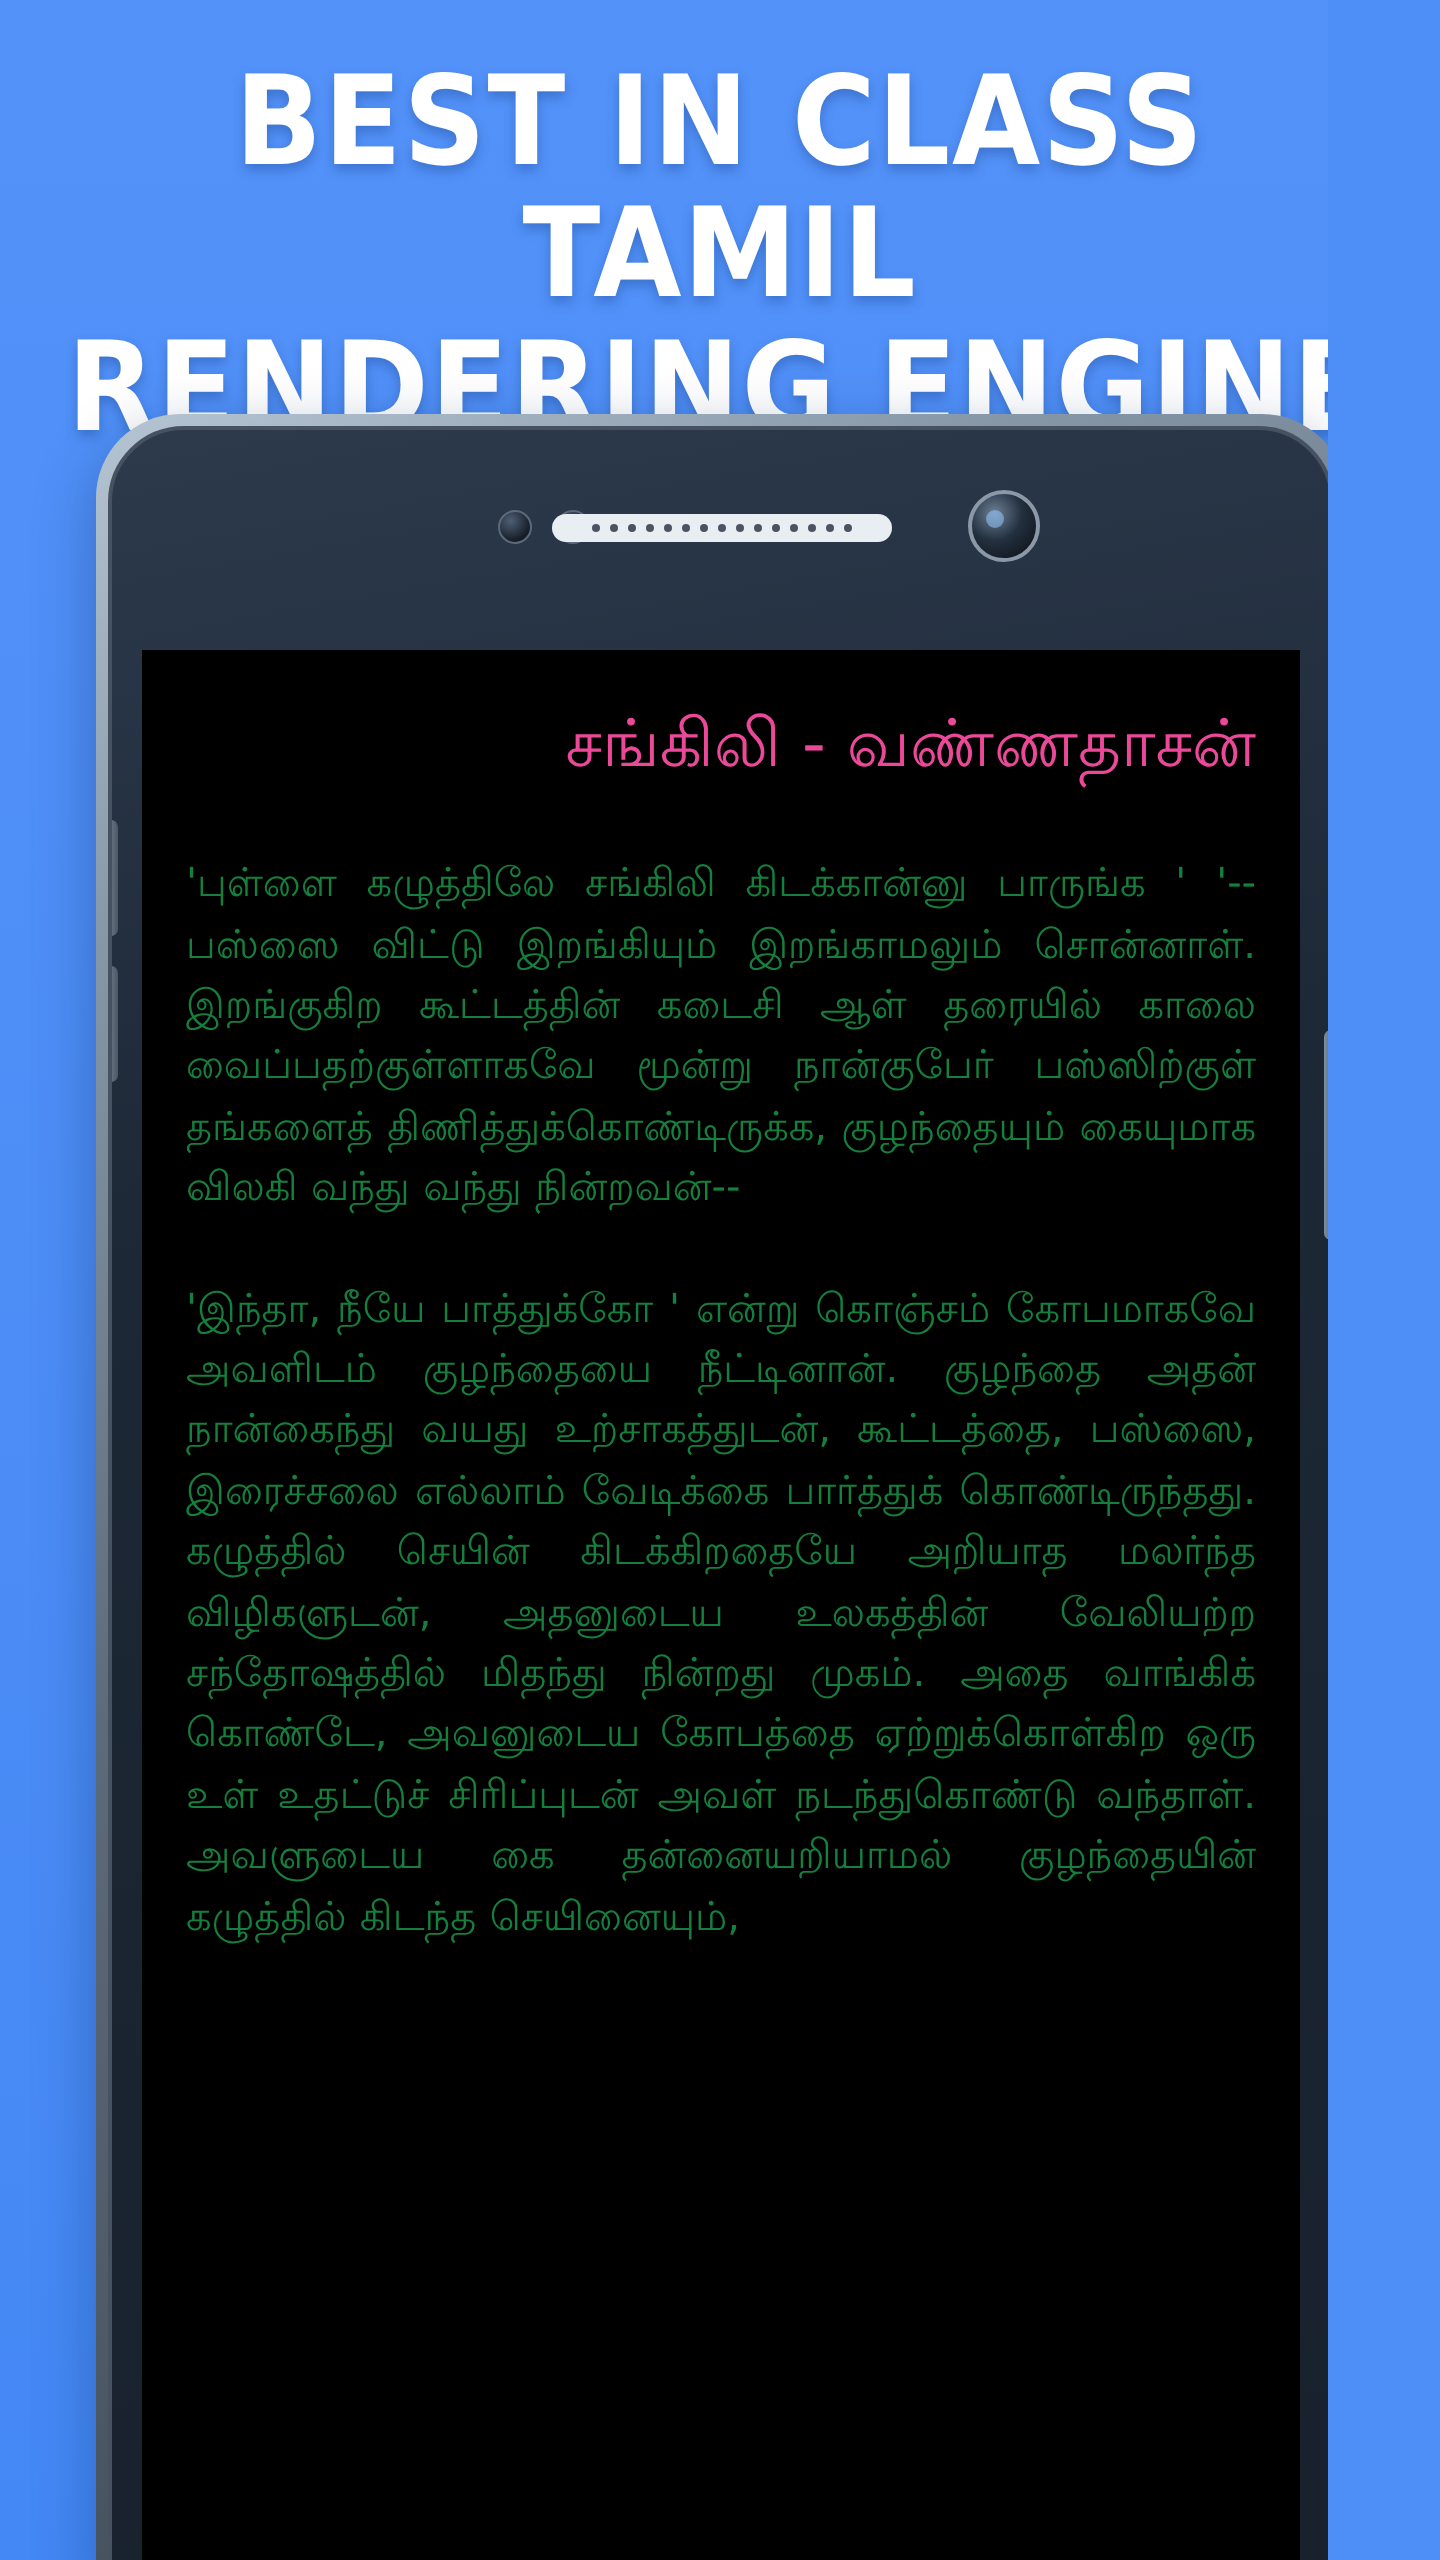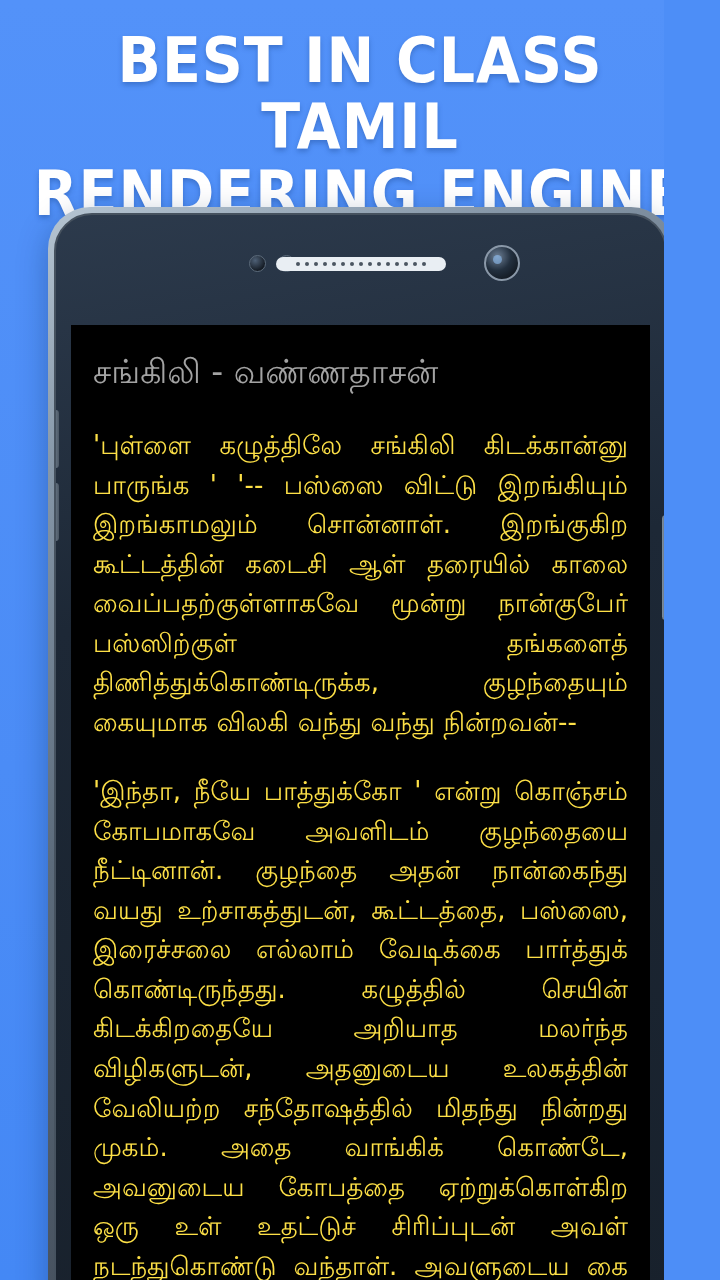--- a/index.html
+++ b/index.html
@@ -149,29 +149,30 @@
   }
   .app-body {
     padding: 26px 22px 0 22px;
     color: #ffffff;
   }
   .doc-title {
     font-family: "DejaVu Sans", sans-serif;
     font-size: 33px;
     line-height: 1.25;
     margin: 0 0 34px 0;
-    color: #a3a3a3;
+    color: #ec4899;
     white-space: pre-wrap;
+    text-align: right;
   }
   .para {
     font-family: "DejaVu Sans", sans-serif;
-    font-size: 26px;
+    font-size: 20px;
     line-height: 1.52;
     margin: 0 0 30px 0;
-    color: #fde047;
+    color: #15803d;
     text-align: justify;
     text-justify: inter-word;
     word-spacing: 0.02em;
     white-space: pre-wrap;
   }
   .para:last-child { margin-bottom: 0; }
 </style>
 </head>
 <body>
 

